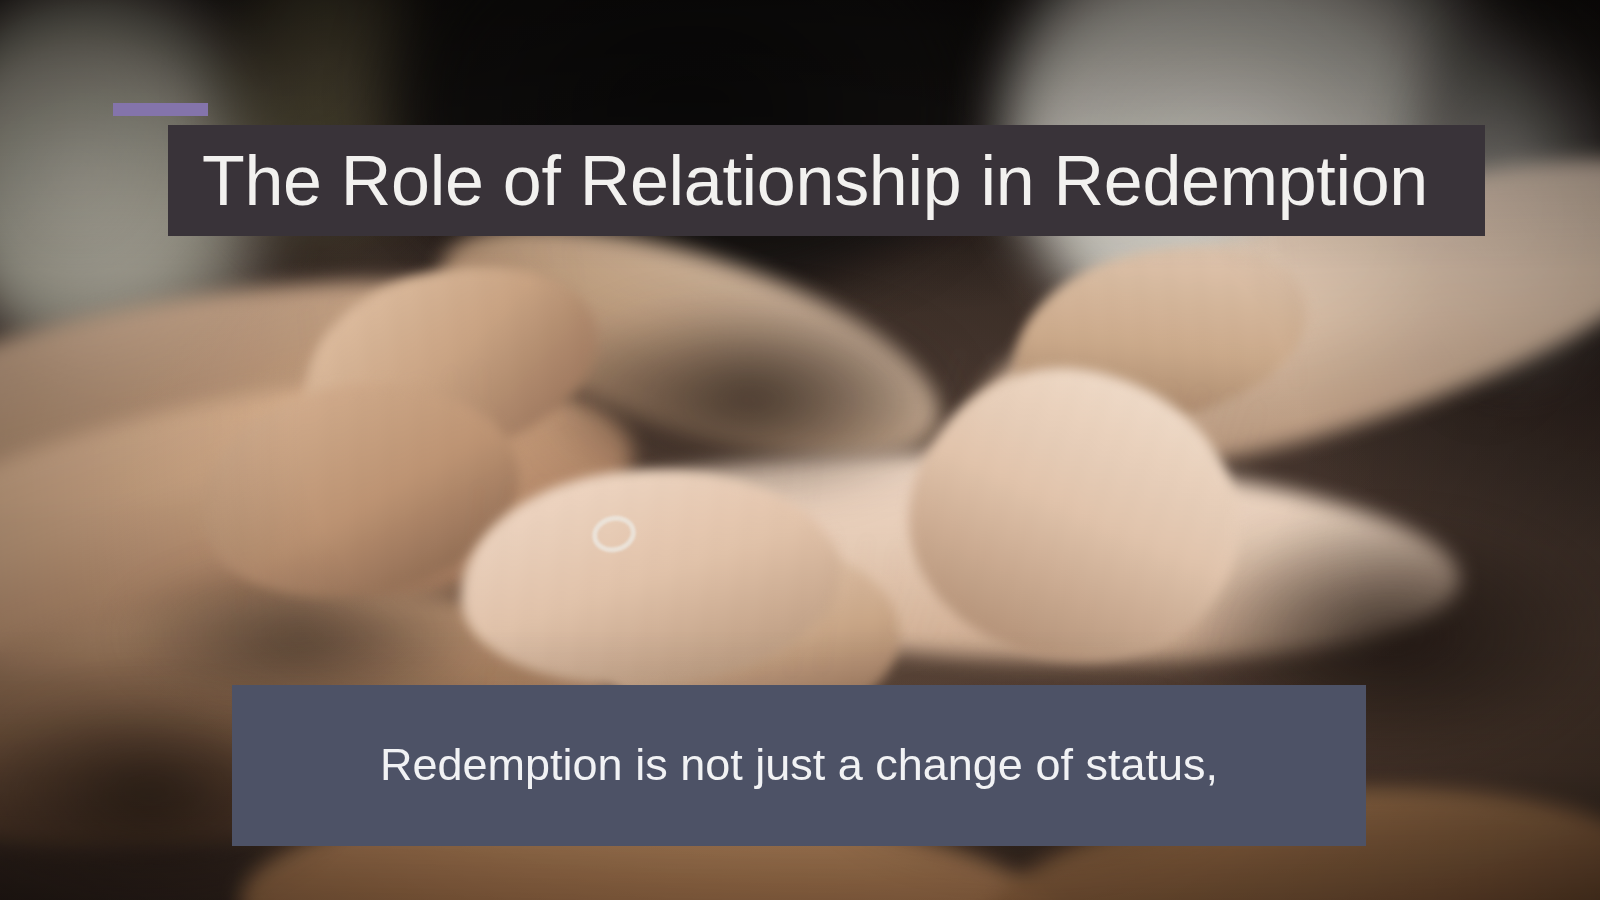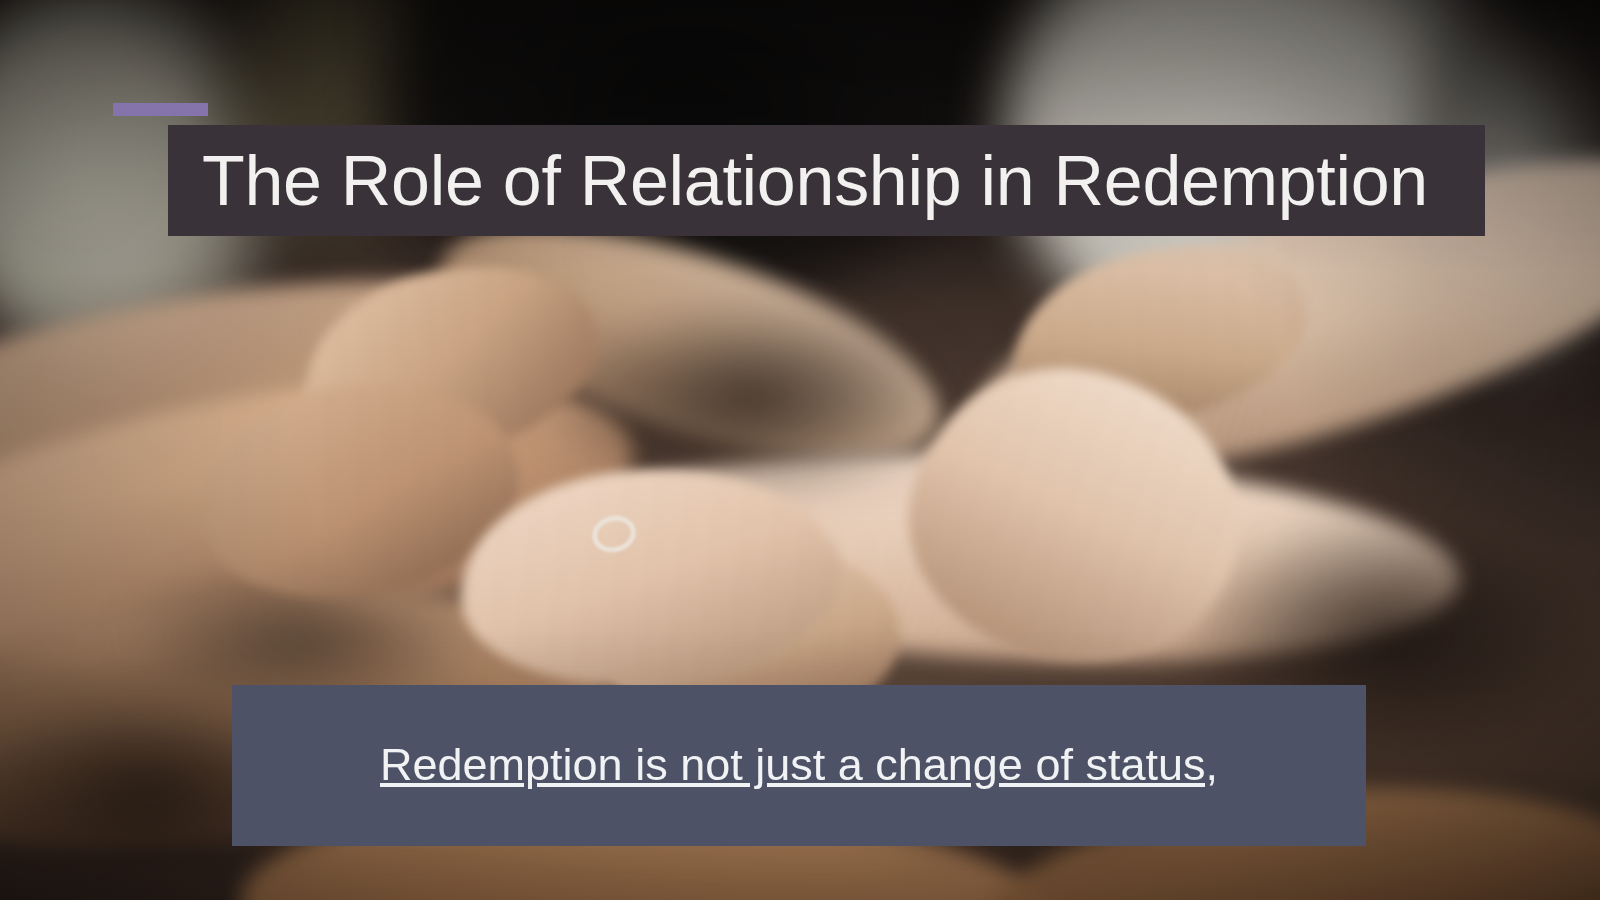--- a/index.html
+++ b/index.html
@@ -262,21 +262,20 @@
     align-items: center;
     justify-content: center;
   }
   .subtitle-line {
     color: #f1f2f4;
     font-size: 45px;
     font-weight: 400;
     line-height: 1.48;
     text-align: right;
     white-space: nowrap;
-    text-decoration: underline;
   }
 </style>
 </head>
 <body>
 
 <div class="slide">
 
   <div class="photo">
     <div class="photo-base"></div>
 

